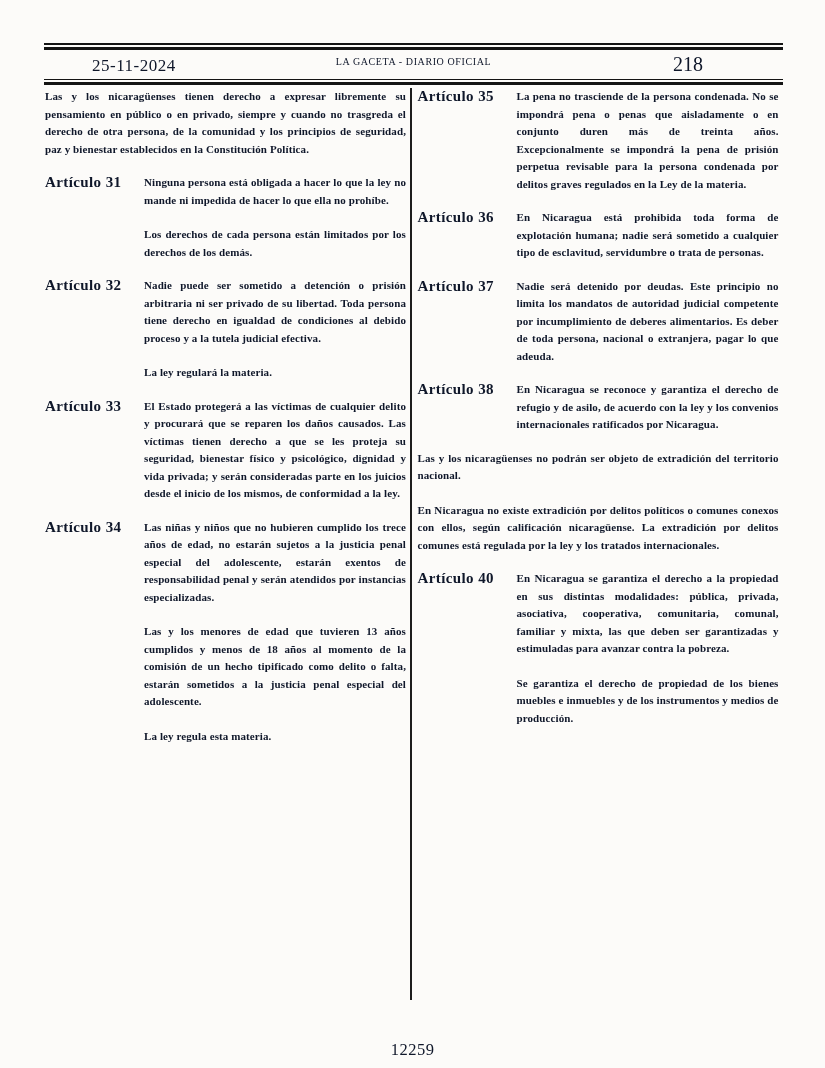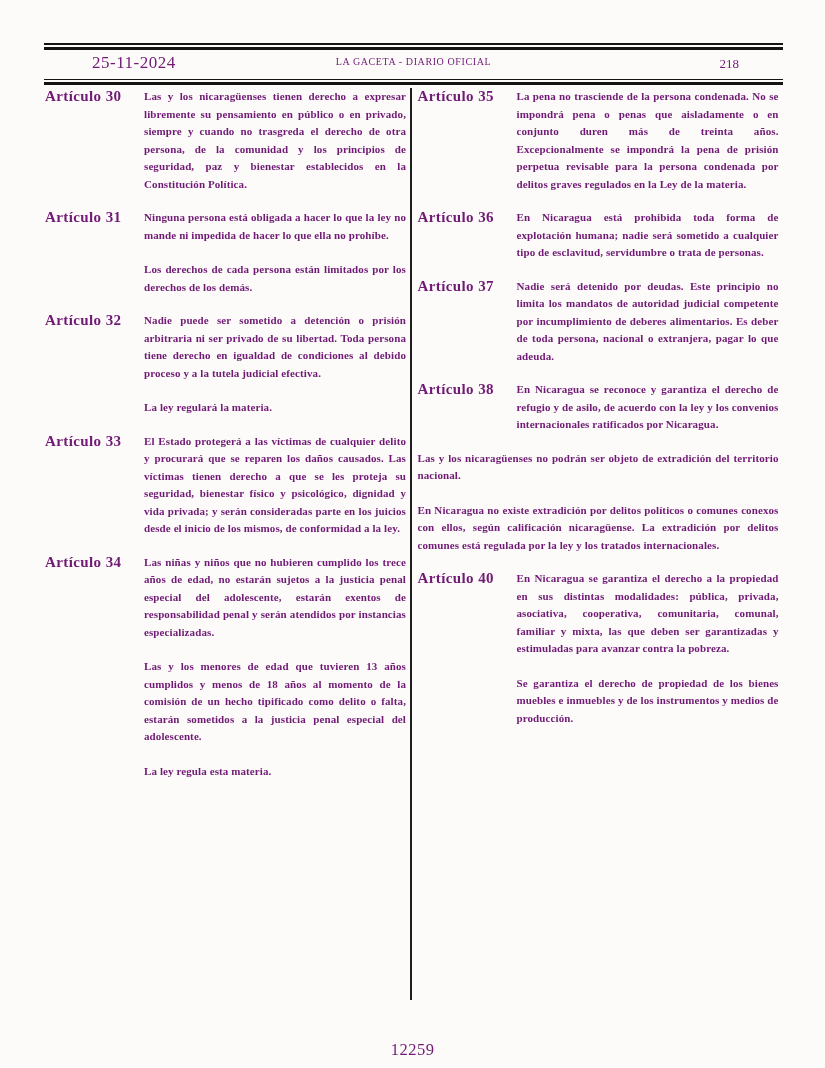--- a/index.html
+++ b/index.html
@@ -6,21 +6,21 @@
     margin: 0;
     padding: 0;
     background: #e8e8e8;
   }
   .page {
     position: relative;
     width: 825px;
     height: 1068px;
     margin: 0 auto;
     background: #fcfbf9;
-    color: #701a75;
+    color: #0f172a;
     font-family: "Liberation Serif", serif;
     overflow: hidden;
   }
 
   
   .masthead {
     position: absolute;
     top: 43px;
     left: 44px;
     width: 739px;
@@ -44,22 +44,22 @@
     position: absolute;
     left: 0;
     right: 0;
     top: 6px;
     text-align: center;
     font-size: 10px;
     letter-spacing: 0.6px;
   }
   .masthead-page {
     margin-left: auto;
-    margin-right: 44px;
-    font-size: 13px;
+    margin-right: 80px;
+    font-size: 20px;
   }
 
   
   .content {
     position: absolute;
     top: 88px;
     left: 45px;
     width: 737px;
     display: flex;
   }
@@ -120,21 +120,20 @@
       <span class="masthead-title">LA GACETA - DIARIO OFICIAL</span>
       <span class="masthead-page">218</span>
     </div>
     <div class="rule thin"></div>
     <div class="rule thick"></div>
   </div>
 
   <div class="content">
     <div class="column column-left">
         <div class="article">
-          <div class="article-label">Artículo 30</div>
           <div class="article-body">
             <p>Las y los nicaragüenses tienen derecho a expresar libremente su pensamiento en público o en privado, siempre y cuando no trasgreda el derecho de otra persona, de la comunidad y los principios de seguridad, paz y bienestar establecidos en la Constitución Política.</p>
           </div>
         </div>
         <div class="article">
           <div class="article-label">Artículo 31</div>
           <div class="article-body">
             <p>Ninguna persona está obligada a hacer lo que la ley no mande ni impedida de hacer lo que ella no prohíbe.</p>
             <p>Los derechos de cada persona están limitados por los derechos de los demás.</p>
           </div>

